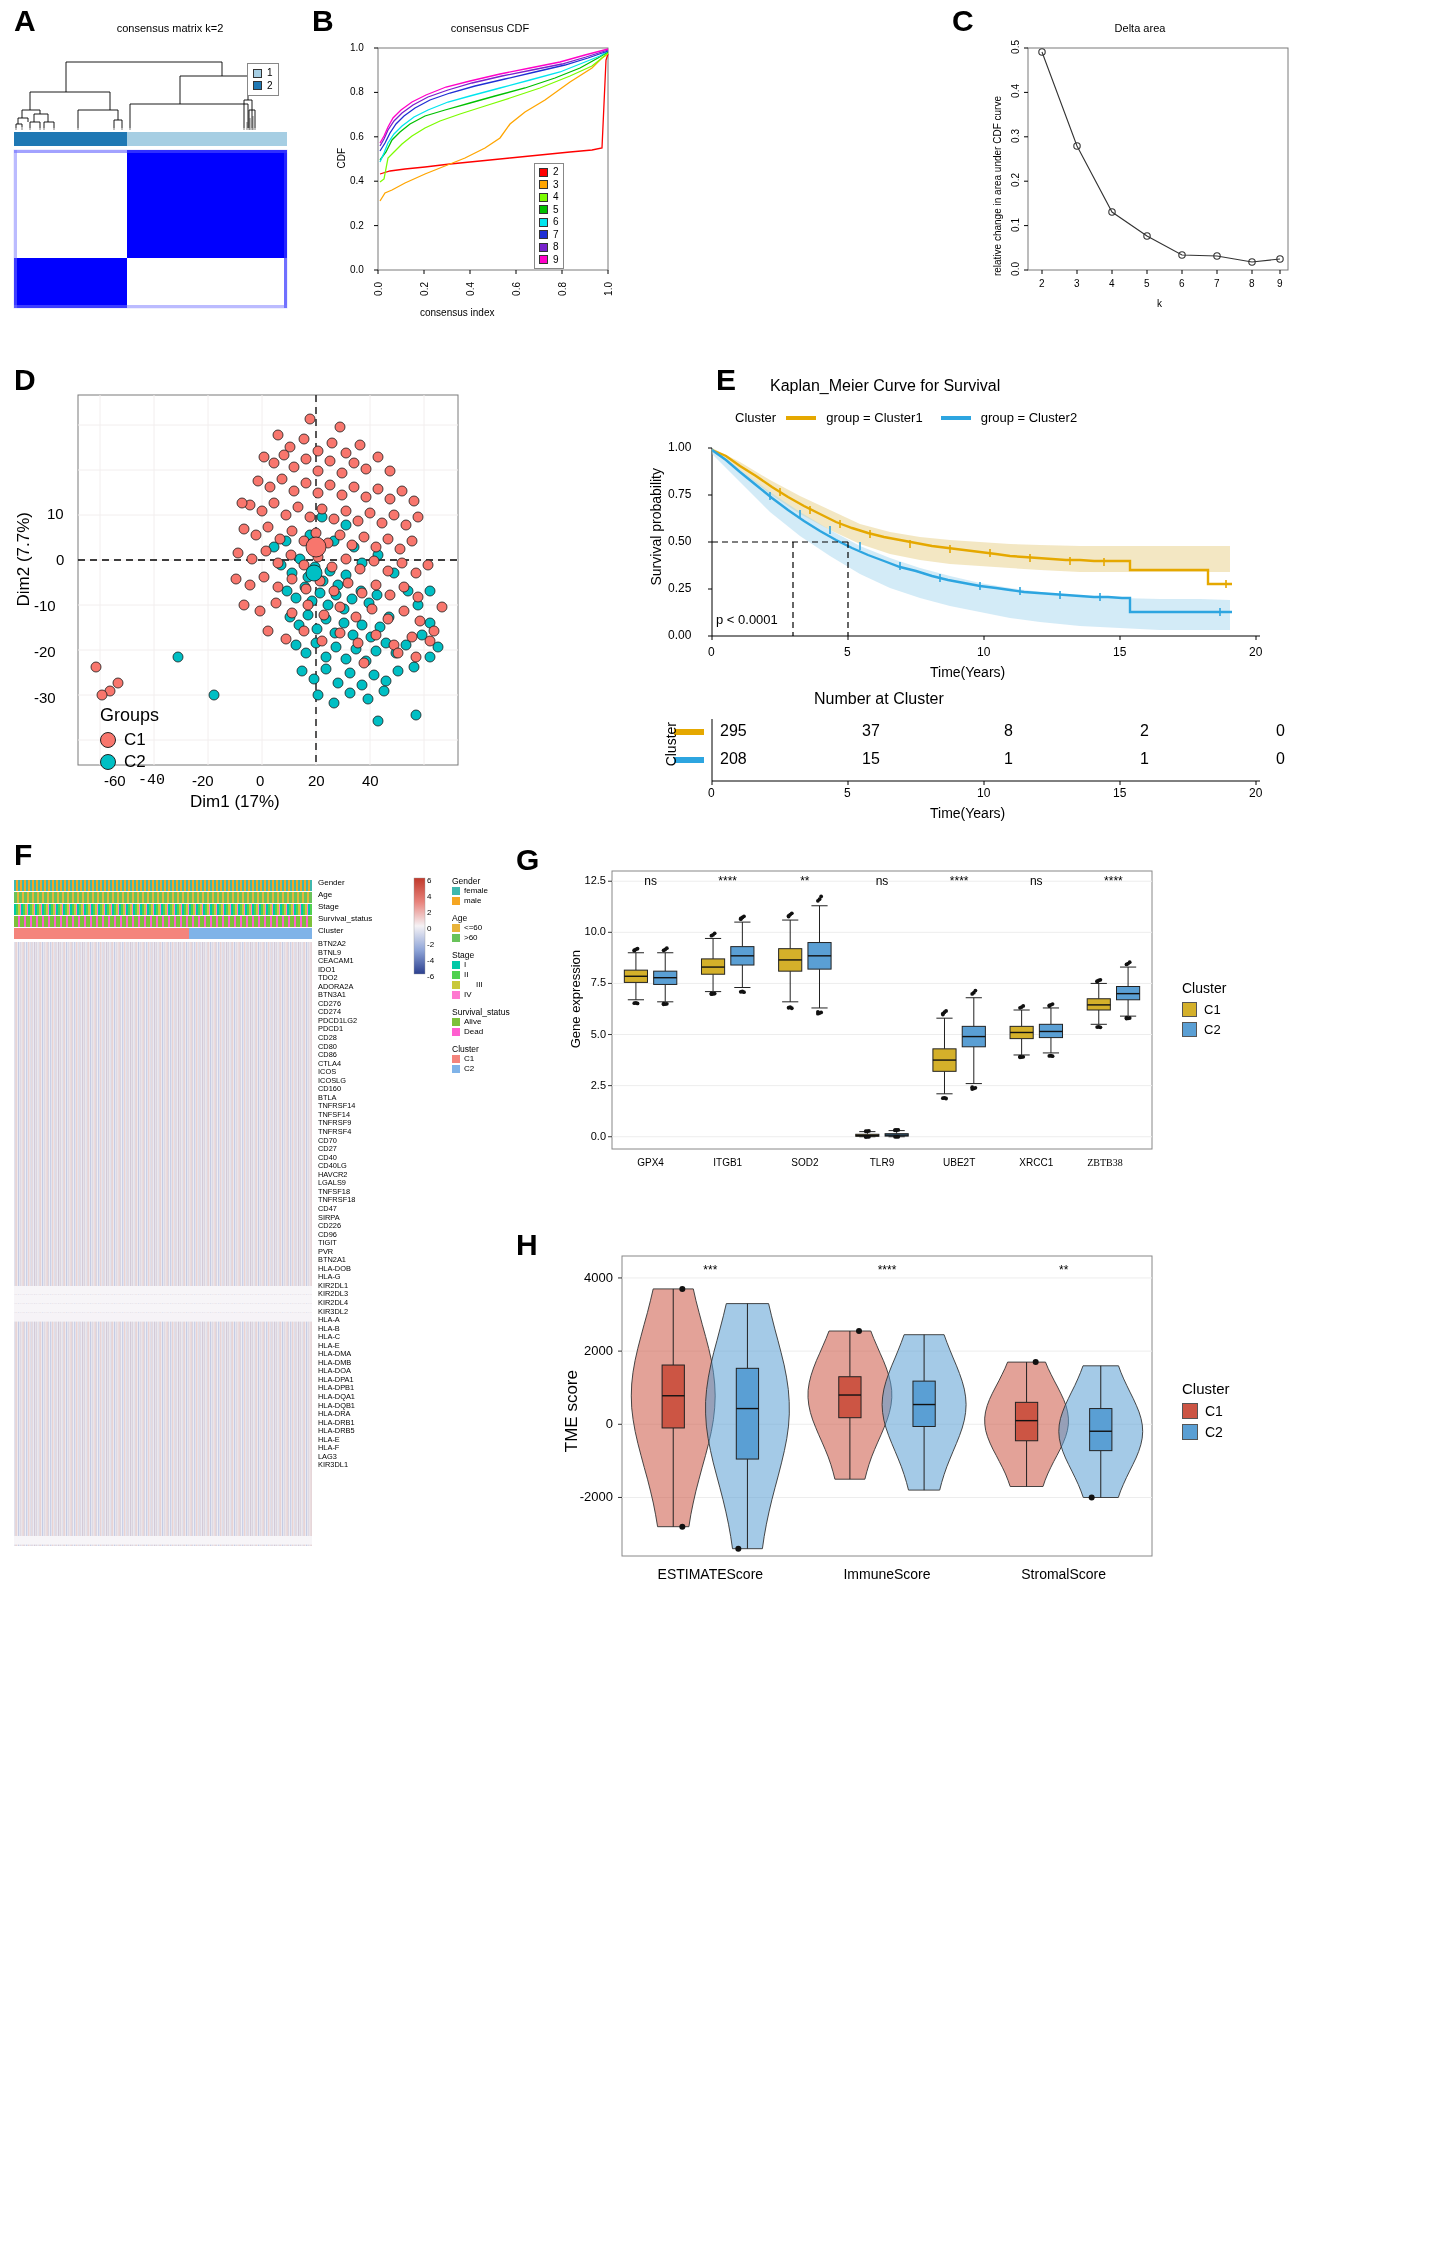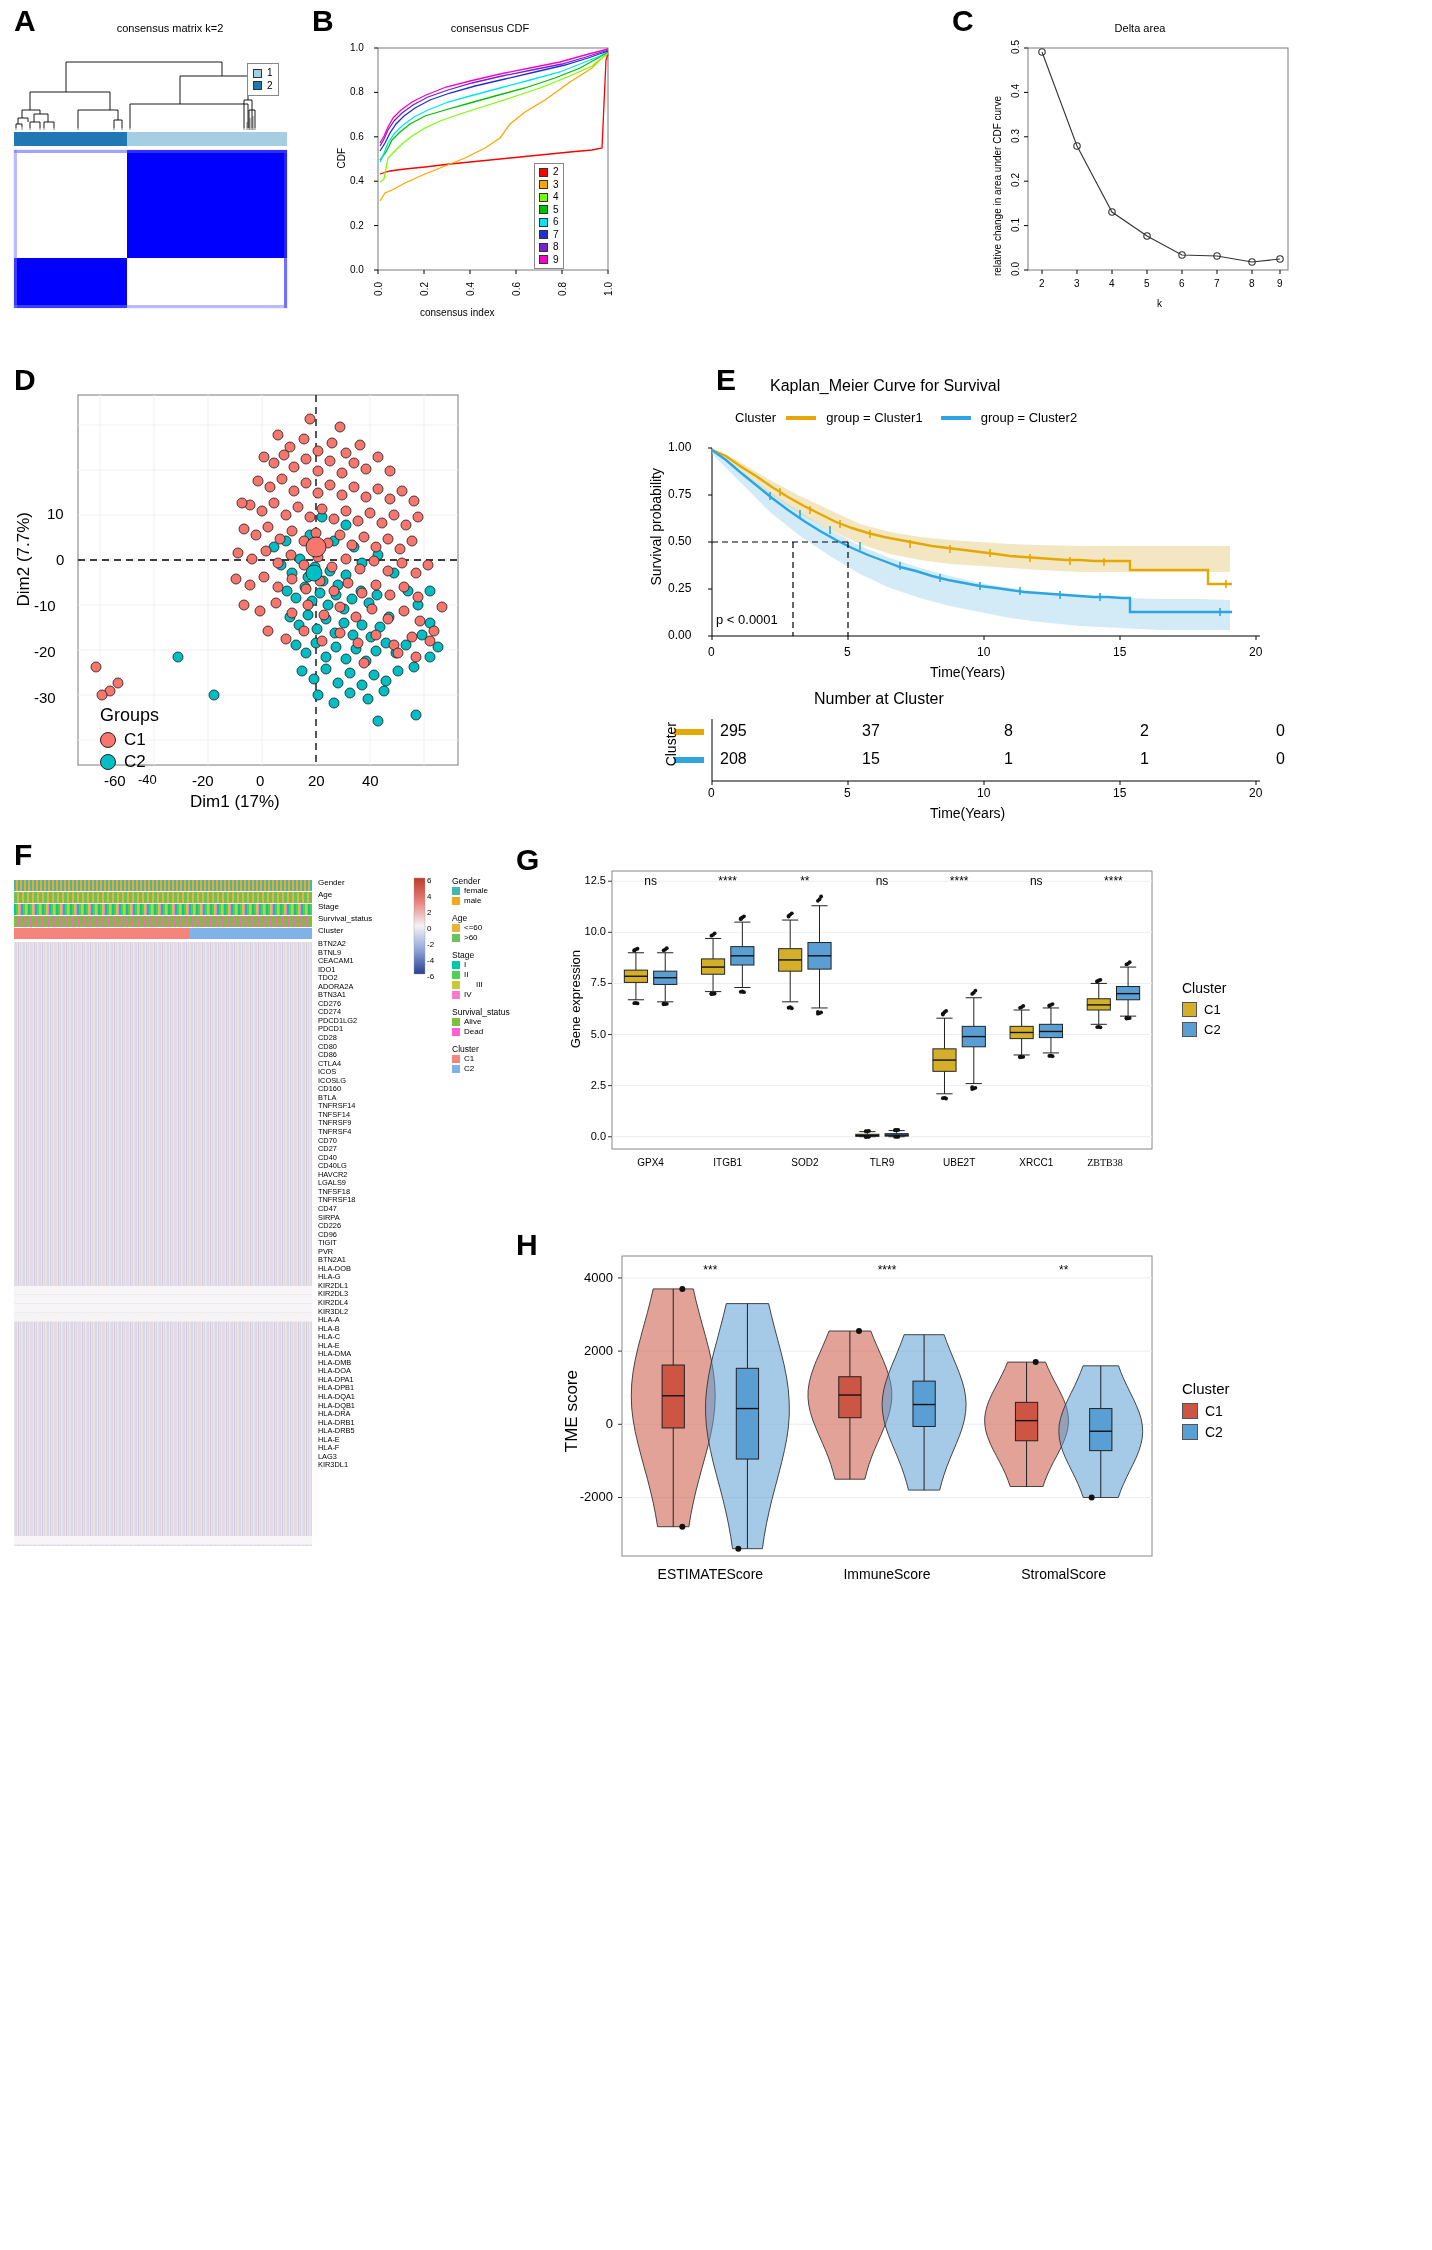--- a/index.html
+++ b/index.html
@@ -487,21 +487,21 @@
 </div>
 
 <div class="tick gtxt" style="left:47px; top:505px; font-size:15px;">10</div>
 <div class="tick gtxt" style="left:56px; top:551px; font-size:15px;">0</div>
 <div class="tick gtxt" style="left:34px; top:597px; font-size:15px;">-10</div>
 <div class="tick gtxt" style="left:34px; top:643px; font-size:15px;">-20</div>
 <div class="tick gtxt" style="left:34px; top:689px; font-size:15px;">-30</div>
 <div class="axlab vert" style="left:14px; top:512px; font-size:17px; font-weight:500;">Dim2 (7.7%)</div>
 
 <div class="tick gtxt" style="left:92px; top:772px; font-size:15px;margin-left:12px;">-60</div>
-<div class="tick gtxt" style="left:138px; top:772px; font-size:13px;">-40</div>
+<div class="tick gtxt" style="left:138px; top:772px; font-size:15px;font-family:Liberation Mono, monospace;">-40</div>
 <div class="tick gtxt" style="left:192px; top:772px; font-size:15px;">-20</div>
 <div class="tick gtxt" style="left:256px; top:772px; font-size:15px;">0</div>
 <div class="tick gtxt" style="left:308px; top:772px; font-size:15px;">20</div>
 <div class="tick gtxt" style="left:362px; top:772px; font-size:15px;">40</div>
 <div class="axlab" style="left:190px; top:792px; font-size:17px; font-weight:500;">Dim1 (17%)</div>
 
 <div class="panel" style="left:100px; top:668px;margin-top:37px;">
   <div style="font-size:18px; margin-bottom:4px;">Groups</div>
   <div style="display:flex; align-items:center; gap:8px; margin-bottom:2px;">
     <span style="width:16px;height:16px;border-radius:50%;background:#f8766d;border:1px solid #222;display:inline-block;"></span>

